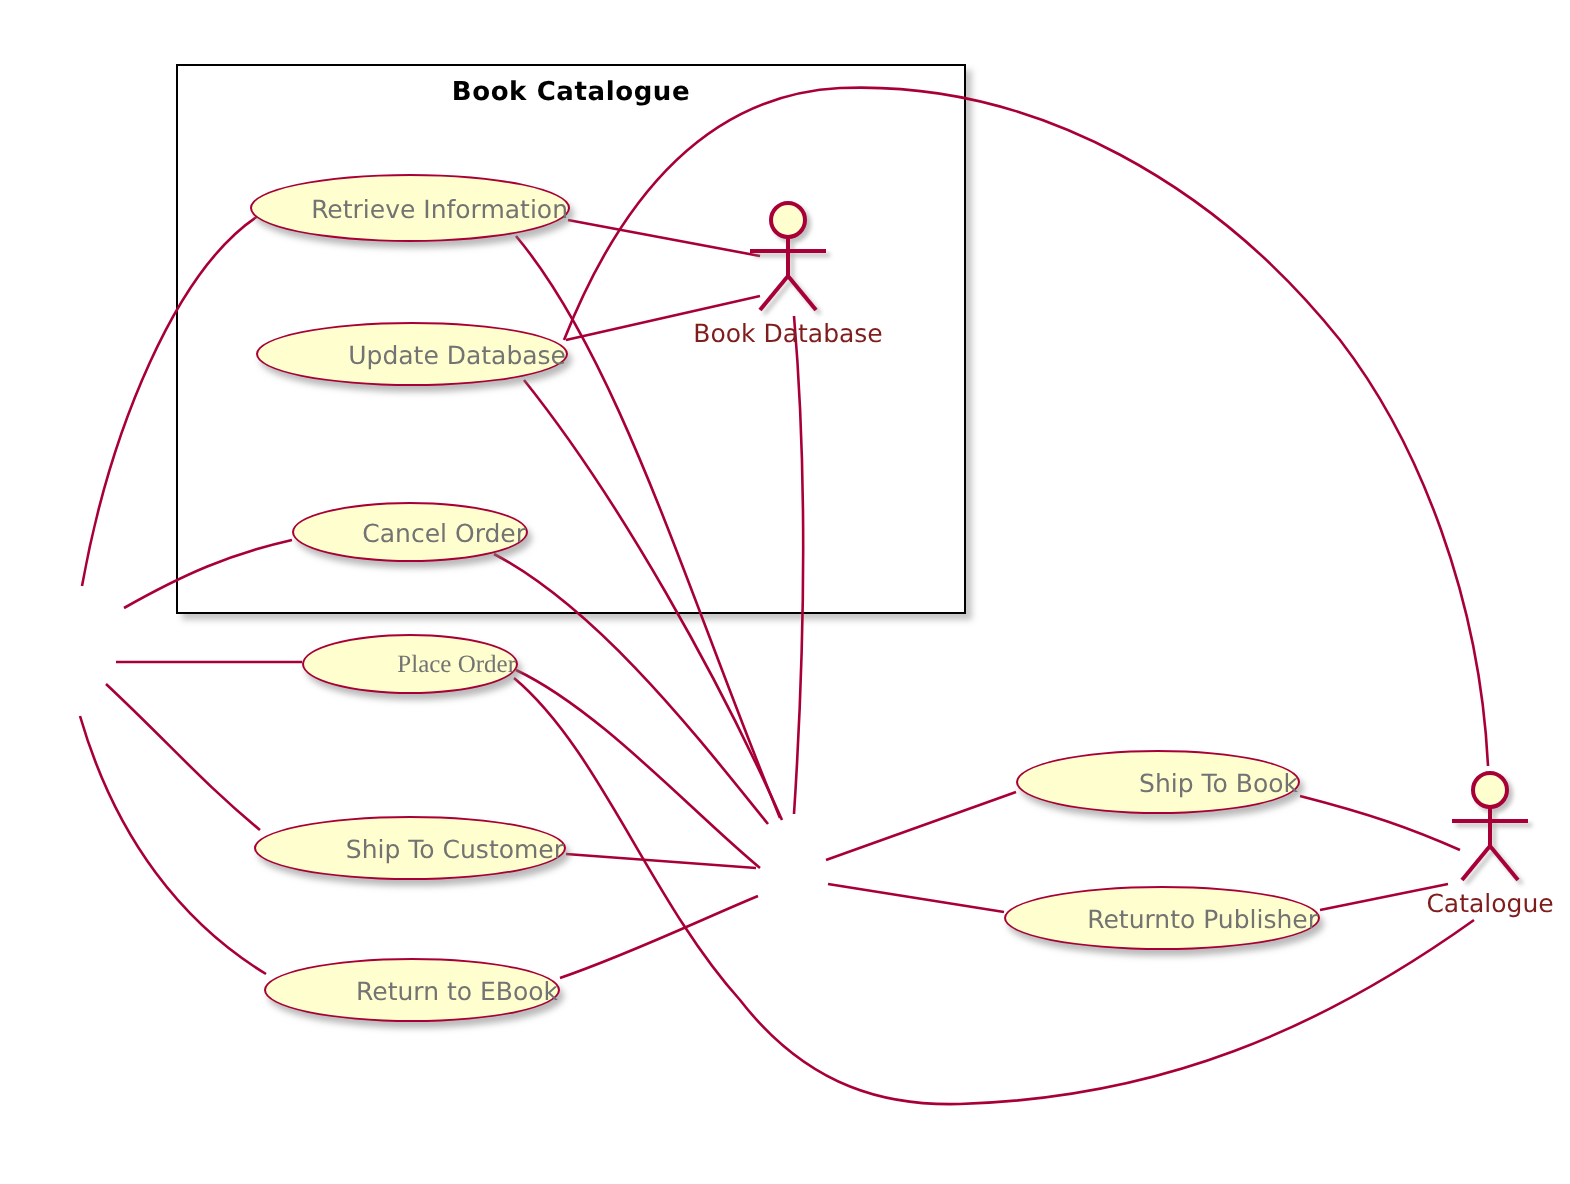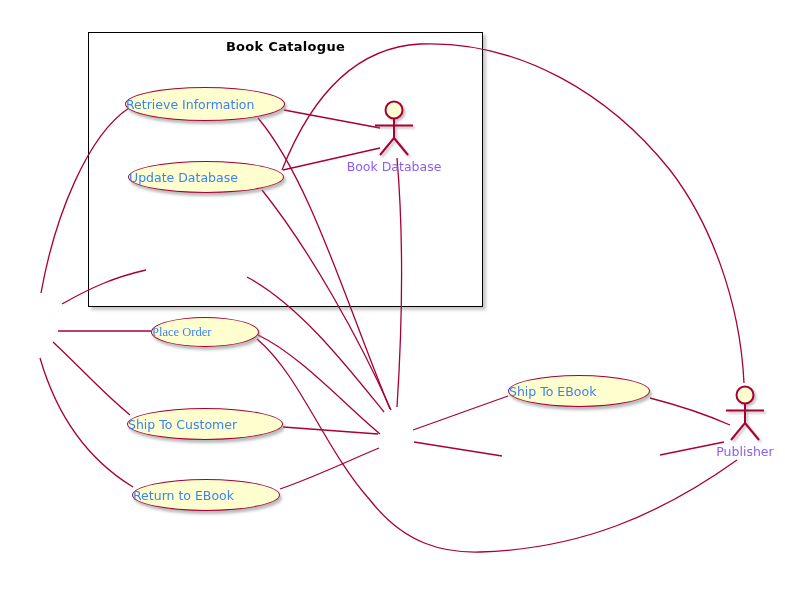--- a/index.html
+++ b/index.html
@@ -30,38 +30,38 @@
     position:absolute;left:0;top:0;z-index:2;
     pointer-events:none;
   }
   #edges path{fill:none;stroke-width:1.3px;}
   .usecase{
     position:absolute;
     border-radius:50%;
     border:1.6px solid #A80036;
     background:#FEFECE;
     box-shadow:2px 3px 3px rgba(130,130,130,.55);
-    display:flex;align-items:center;justify-content:flex-start;
-    font-size:12.5px;color:#3b82f6;
+    display:flex;align-items:center;justify-content:flex-end;
+    font-size:12.5px;color:#737373;
     white-space:nowrap;
     z-index:3;
     box-sizing:border-box;
   }
   .actor{
     position:absolute;
     width:70px;
     display:flex;flex-direction:column;align-items:center;
     z-index:3;
   }
   .actor svg{filter:drop-shadow(2px 2px 1px rgba(130,130,130,.5));}
   .actor .head{fill:#FEFECE;}
   .actor line, .actor circle{stroke:#A80036;stroke-width:2;}
   .actor-label{
     margin-top:1px;
-    font-size:12.5px;color:#8b5cf6;
+    font-size:12.5px;color:#7f1d1d;
     white-space:nowrap;
   }
 </style>
 </head>
 <body>
 
 <div class="canvas">
 
   <div class="boundary" id="boundary" style="left: 88px; top: 32px; width: 395px; height: 275px;">
     <div class="boundary-title">Book Catalogue</div>
@@ -89,47 +89,53 @@
       <path d="M 282,170 C 305,112 345,48 420,44 C 520,40 610,95 670,170 C 710,222 740,300 744,383" stroke="#A80036"></path>
       <path d="M 257,339 C 300,375 325,450 370,500 C 405,545 445,553 480,552 C 580,549 660,515 737,460" stroke="#A80036"></path>
     </svg>
 
   <div class="usecase" style="left: 125px; top: 87px; width: 160px; height: 34px;">
       <span>Retrieve Information</span>
     </div>
   <div class="usecase" style="left: 128px; top: 161px; width: 156px; height: 32px;">
       <span>Update Database</span>
     </div>
+  <div class="usecase" style="left: 146px; top: 251px; width: 118px; height: 30px;">
+      <span>Cancel Order</span>
+    </div>
   <div class="usecase" style="left: 151px; top: 317px; width: 108px; height: 30px; font-family: Liberation Serif, serif;">
       <span>Place Order</span>
     </div>
   <div class="usecase" style="left: 127px; top: 408px; width: 156px; height: 32px;">
       <span>Ship To Customer</span>
     </div>
   <div class="usecase" style="left: 132px; top: 479px; width: 148px; height: 32px;">
       <span>Return to EBook</span>
     </div>
   <div class="usecase" style="left: 508px; top: 375px; width: 142px; height: 32px;">
-      <span>Ship To EBook</span>
+      <span>Ship To Book</span>
+    </div>
+  <div class="usecase" style="left: 502px; top: 443px; width: 158px; height: 32px;">
+      <span>Returnto Publisher</span>
     </div>
 
   <div class="actor" style="left: 359px; top: 100px;">
     <svg width="70" height="58" viewBox="0 0 70 58">
       <circle class="head" cx="35" cy="10" r="8.5"></circle>
       <line x1="35" y1="18.5" x2="35" y2="38"></line>
       <line x1="16" y1="25.5" x2="54" y2="25.5"></line>
       <line x1="35" y1="38" x2="21" y2="55"></line>
       <line x1="35" y1="38" x2="49" y2="55"></line>
     </svg>
     <span class="actor-label">Book Database</span>
   </div>
   <div class="actor" style="left: 710px; top: 385px;">
     <svg width="70" height="58" viewBox="0 0 70 58">
       <circle class="head" cx="35" cy="10" r="8.5"></circle>
       <line x1="35" y1="18.5" x2="35" y2="38"></line>
       <line x1="16" y1="25.5" x2="54" y2="25.5"></line>
       <line x1="35" y1="38" x2="21" y2="55"></line>
       <line x1="35" y1="38" x2="49" y2="55"></line>
     </svg>
-    <span class="actor-label">Publisher</span>
+    <span class="actor-label">Catalogue</span>
   </div>
 
 </div>
 
 </body></html>

